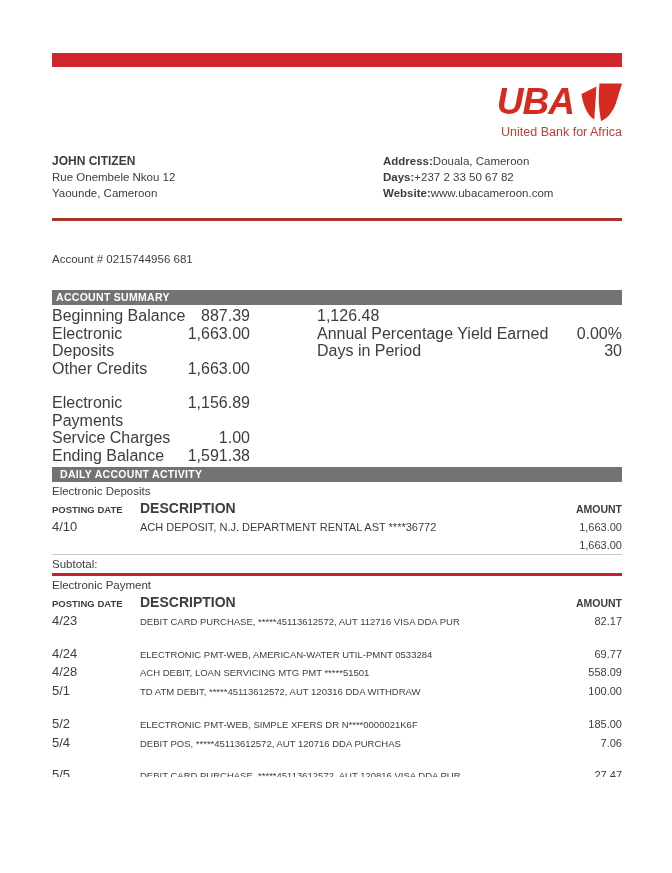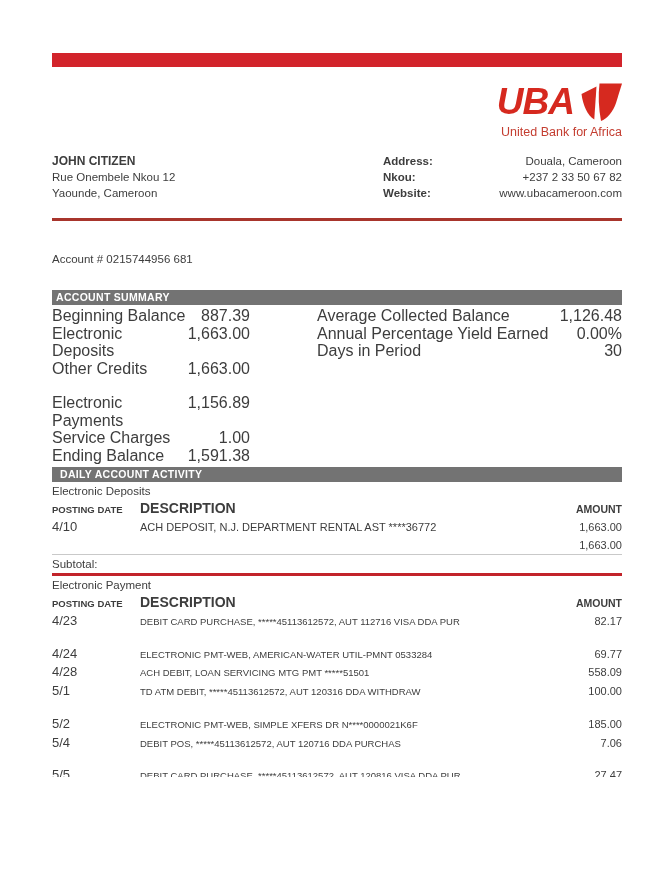--- a/index.html
+++ b/index.html
@@ -14,21 +14,21 @@
   .logo-row { display:flex; justify-content:flex-end; align-items:flex-start; gap:6px; }
   .logo-text { font-size:37px; font-weight:bold; font-style:italic; color:#d6291f; letter-spacing:-1px; line-height:40px; }
   .logo-mark { display:inline-block; width:42px; height:42px; }
   .logo-mark svg { width:42px; height:42px; fill:#d6291f; }
   .logo-tagline { font-size:12.5px; color:#c43d30; line-height:16px; margin-top:0px; }
 
   .header-row { margin-top:13px; display:flex; justify-content:space-between; }
   .customer { font-size:11.5px; line-height:16px; }
   .customer-name { font-weight:bold; font-size:12px; }
   .contact { width:239px; font-size:11.5px; line-height:16px; }
-  .contact-row { display:flex; justify-content:space-between; }
+  .contact-row { display:flex; justify-content:flex-start; }
   .contact-label { font-weight:bold; }
   .contact-value { text-align:right; }
 
   .divider { margin-top:17px; height:3px; background:#a8352c; }
 
   .account-line { margin-top:30px; font-size:11.5px; line-height:16px; }
 
   .section-bar { margin-top:23px; height:15px; background:#737373; color:#ffffff;
                  font-size:10.5px; font-weight:bold; line-height:15px; padding-left:4px; letter-spacing:0.3px; }
   .section-bar.tight { margin-top:3px;padding-left:8px; }
@@ -92,21 +92,21 @@
         <div class="customer-name">JOHN CITIZEN</div>
         <div>Rue Onembele Nkou 12</div>
         <div>Yaounde, Cameroon</div>
       </div>
       <div class="contact">
         <div class="contact-row">
           <span class="contact-label">Address:</span>
           <span class="contact-value">Douala, Cameroon</span>
         </div>
         <div class="contact-row">
-          <span class="contact-label">Nkou:</span>
+          <span class="contact-label">Days:</span>
           <span class="contact-value">+237 2 33 50 67 82</span>
         </div>
         <div class="contact-row">
           <span class="contact-label">Website:</span>
           <span class="contact-value">www.ubacameroon.com</span>
         </div>
       </div>
     </div>
 
     <div class="divider"></div>
@@ -138,21 +138,20 @@
           <span>Service Charges</span>
           <span>1.00</span>
         </div>
         <div class="sum-row">
           <span>Ending Balance</span>
           <span>1,591.38</span>
         </div>
       </div>
       <div class="sum-right">
         <div class="sum-row">
-          <span>Average Collected Balance</span>
           <span>1,126.48</span>
         </div>
         <div class="sum-row">
           <span>Annual Percentage Yield Earned</span>
           <span>0.00%</span>
         </div>
         <div class="sum-row">
           <span>Days in Period</span>
           <span>30</span>
         </div>

